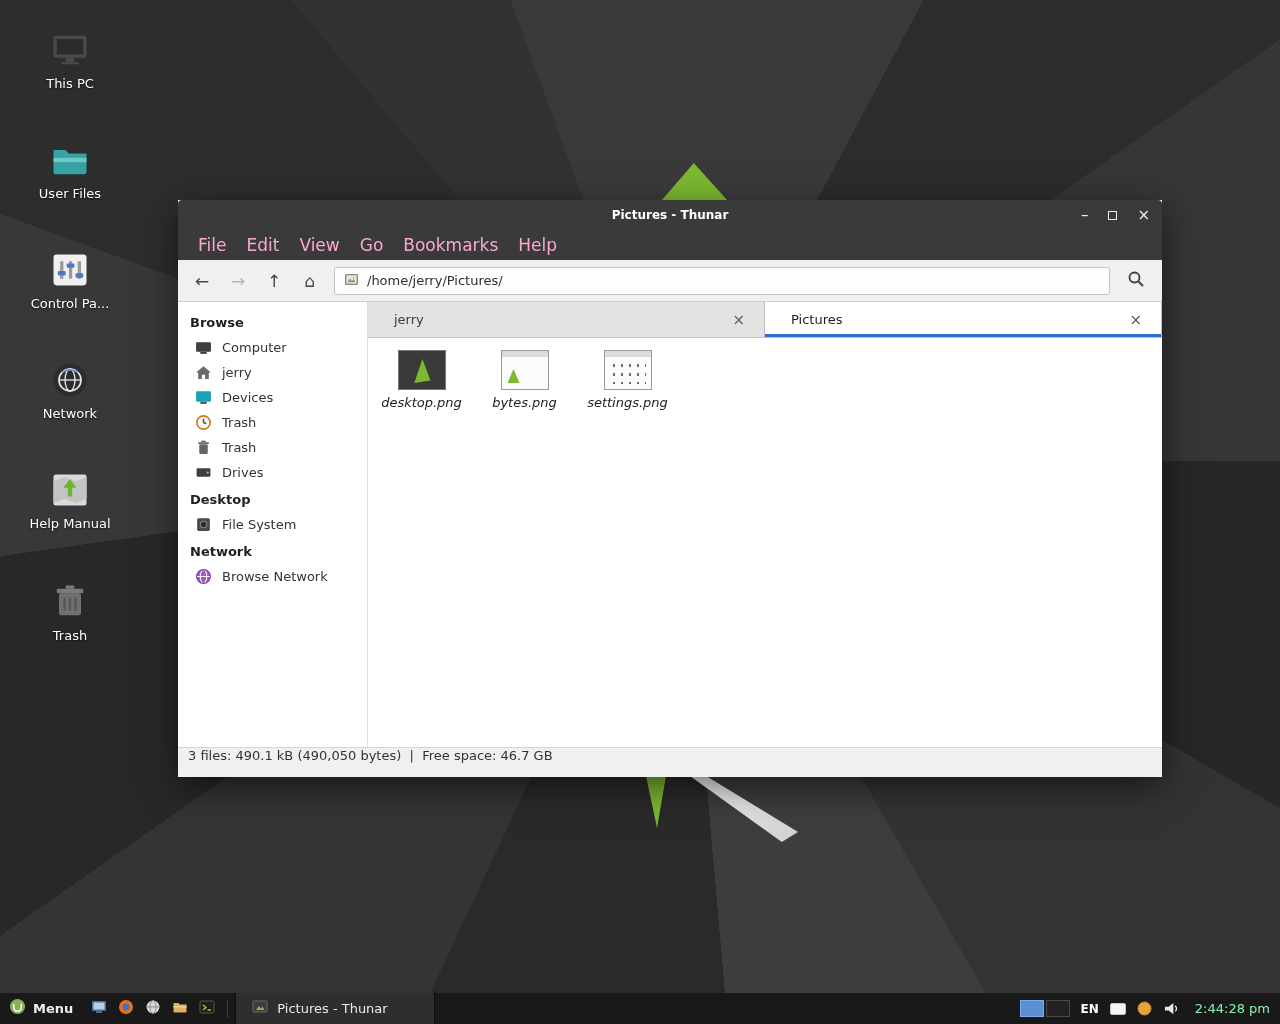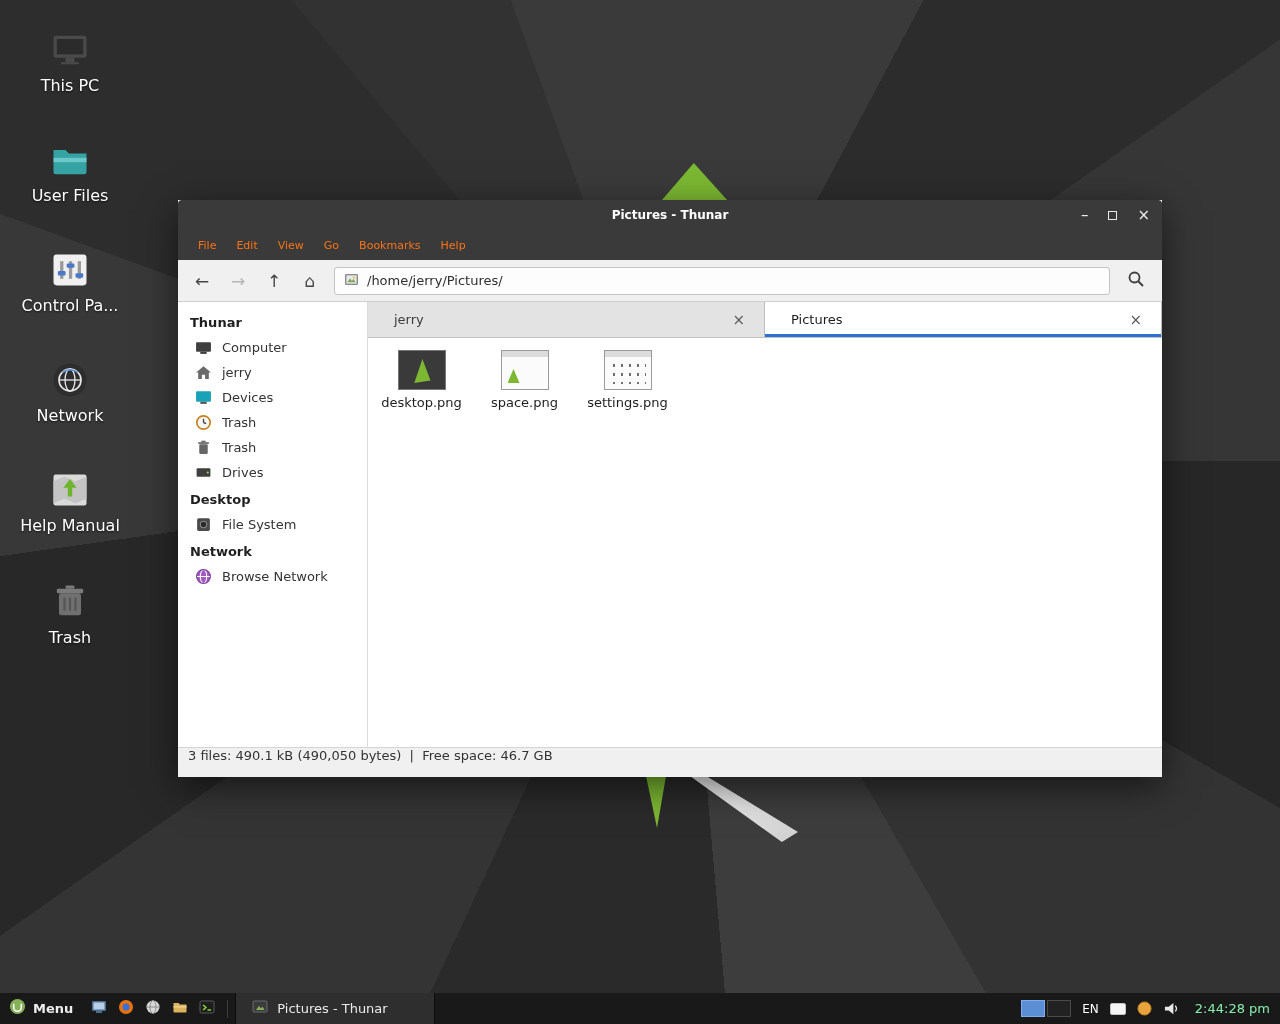--- a/index.html
+++ b/index.html
@@ -23,37 +23,37 @@
   .wp-green-top { position:absolute; left:652px; top:163px; width:76px; height:38px;
     background:#7cb832; clip-path:polygon(12% 100%, 55% 0, 100% 100%); z-index:1; }
   .wp-green-sliver { position:absolute; left:646px; top:776px; width:20px; height:52px;
     background:#7cb832; clip-path:polygon(0 0, 100% 0, 55% 100%); z-index:1; }
   .wp-white-blade { position:absolute; left:690px; top:776px; width:108px; height:66px;
     background:linear-gradient(135deg,#f4f4f4,#cfcfcf); clip-path:polygon(0 0, 15% 0, 100% 85%, 85% 100%); z-index:1; }
 
   
   .dicon { position:absolute; left:16px; width:108px; text-align:center; cursor:default; z-index:2; }
   .dicon .ic { display:block; width:44px; height:44px; margin:0 auto; }
-  .dlabel { display:inline-block; margin-top:4px; color:#ffffff; font-size:16px;
+  .dlabel { display:inline-block; margin-top:4px; color:#ffffff; font-size:13px;
     text-shadow:0 1px 2px rgba(0,0,0,.7); }
 
   
   .window { position:absolute; left:178px; top:200px; width:984px; height:577px;
     display:flex; flex-direction:column; z-index:3;
     box-shadow:0 10px 34px rgba(0,0,0,.55); background:#fff; }
   .titlebar { height:30px; background:#3a3a3a; display:flex; align-items:center;
     justify-content:center; position:relative; border-radius:4px 4px 0 0; }
   .title { color:#ffffff; font-size:12px; font-weight:bold; }
   .win-controls { position:absolute; right:12px; top:0; height:100%;
     display:flex; align-items:center; gap:20px; }
   .wc { color:#ececec; font-size:15px; line-height:1; cursor:pointer; }
   .wc-max { width:9px; height:9px; border:1px solid #ececec; display:inline-block; }
   .menubar { height:30px; background:#3a3a3a; display:flex; align-items:center;
     padding-left:10px; }
-  .menu-item { color:#f97316; font-size:11px; padding:5px 10px; cursor:pointer; }
+  .menu-item { color:#f9a8d4; font-size:17px; padding:5px 10px; cursor:pointer; }
 
   .toolbar { height:42px; background:#f0f0f0; border-bottom:1px solid #cfcfcf;
     display:flex; align-items:center; padding:0 8px; gap:4px; }
   .navbtn { width:32px; height:28px; display:flex; align-items:center; justify-content:center;
     color:#474747; font-size:17px; cursor:pointer; border-radius:3px; }
   .navbtn.disabled { color:#b6b6b6; }
   .pathbar { flex:1; height:28px; background:#fdfdfd; border:1px solid #c4c4c4;
     border-radius:3px; display:flex; align-items:center; padding:0 9px; gap:8px;
     font-size:13px; color:#2e2e2e; margin:0 4px; }
   .searchbtn { width:36px; height:30px; display:flex; align-items:center;
@@ -71,21 +71,21 @@
   .tabbar { height:36px; display:flex; background:#cfcfcf; border-bottom:1px solid #c2c2c2; }
   .tab { flex:1; display:flex; align-items:center; padding:0 12px 0 26px; font-size:13px;
     color:#3c3c3c; background:#e3e3e3; border-right:1px solid #bdbdbd; position:relative;
     cursor:pointer; }
   .tab .tlabel { flex:1; text-align:left; }
   .tab.active { background:#ffffff; color:#1c1c1c; }
   .tab.active::after { content:""; position:absolute; left:0; right:0; bottom:0;
     height:3px; background:#2b71d1; }
   .tclose { color:#5e5e5e; font-size:15px; padding:1px 7px; cursor:pointer; }
 
-  .files { flex:1; background:#ffffff; padding:12px 2px; display:flex; align-items:flex-start; }
+  .files { flex:1; background:#ffffff; padding:12px 2px; display:flex; align-items:flex-start;font-style:italic; }
   .fitem { width:103px; display:flex; flex-direction:column; align-items:center; gap:5px; cursor:pointer; }
   .thumb { width:48px; height:40px; position:relative; overflow:hidden; }
   .thumb-desktop { background:#3a3a3a; border:1px solid #777; }
   .thumb-desktop .tgreen { position:absolute; left:14px; top:8px; width:18px; height:24px;
     background:#7cb832; clip-path:polygon(10% 100%, 55% 0, 100% 90%); }
   .thumb-light { background:#fbfbfb; border:1px solid #9a9a9a; }
   .tstrip { position:absolute; left:0; right:0; top:0; height:6px; background:#dcdcdc; }
   .thumb-menu .tgreen2 { position:absolute; left:6px; bottom:6px; width:12px; height:14px;
     background:#7cb832; clip-path:polygon(0 100%, 50% 0, 100% 100%); }
   .thumb-settings .tgrid { position:absolute; left:5px; right:5px; top:10px; bottom:5px;
@@ -106,21 +106,21 @@
   .tb-sep { width:1px; height:18px; background:#3c3c3c; margin:0 7px; }
   .taskitem { display:flex; align-items:center; gap:9px; height:100%; padding:0 16px;
     background:#2e2e2e; border-left:1px solid #0c0c0c; border-right:1px solid #0c0c0c;
     min-width:200px; cursor:pointer; }
   .taskitem .tklabel { color:#eaeaea; font-size:13px; }
   .tb-right { margin-left:auto; display:flex; align-items:center; gap:11px; padding-right:10px; height:100%; }
   .pager { display:flex; gap:2px; cursor:pointer; }
   .ws { width:24px; height:17px; }
   .ws.active { background:#5a8fd6; border:1px solid #7fadee; }
   .ws.other { background:#222; border:1px solid #4a4a4a; }
-  .lang { font-size:12px; color:#ffffff; font-weight:normal; cursor:pointer; }
+  .lang { font-size:12px; color:#ffffff; font-weight:bold; cursor:pointer; }
   .tray { display:flex; align-items:center; cursor:pointer; }
   .clock { color:#86efac; font-size:13px; cursor:pointer; padding-left:4px; }
 </style>
 </head>
 <body>
 
 <div id="desktop">
   <div class="wp-green-top"></div>
   <div class="wp-green-sliver"></div>
   <div class="wp-white-blade"></div>
@@ -235,21 +235,21 @@
           <svg width="18" height="18" viewBox="0 0 18 18">
               <circle cx="7.5" cy="7.5" r="5" fill="none" stroke="#3f3f3f" stroke-width="1.8"></circle>
               <line x1="11.5" y1="11.5" x2="16" y2="16" stroke="#3f3f3f" stroke-width="2"></line>
             </svg>
         </span>
       </span>
     </div>
 
     <div class="wbody">
       <div class="sidebar">
-        <div class="sheader">Thunar</div>
+        <div class="sheader">Browse</div>
         <div class="srow">
           <span class="sic">
               <svg width="17" height="17" viewBox="0 0 16 16">
                 <rect x="1" y="3" width="14" height="9" rx="1" fill="#3f3f3f"></rect>
                 <rect x="5" y="12" width="6" height="2" fill="#3f3f3f"></rect>
               </svg>
             </span>
           <span>Computer</span>
         </div>
         <div class="srow">
@@ -341,21 +341,21 @@
             <span class="thumb thumb-desktop">
                 <span class="tgreen"></span>
               </span>
             <span class="fname">desktop.png</span>
           </div>
           <div class="fitem">
             <span class="thumb thumb-light thumb-menu">
                 <span class="tstrip"></span>
                 <span class="tgreen2"></span>
               </span>
-            <span class="fname">space.png</span>
+            <span class="fname">bytes.png</span>
           </div>
           <div class="fitem">
             <span class="thumb thumb-light thumb-settings">
                 <span class="tstrip"></span>
                 <span class="tgrid"></span>
               </span>
             <span class="fname">settings.png</span>
           </div>
         </div>
       </div>

